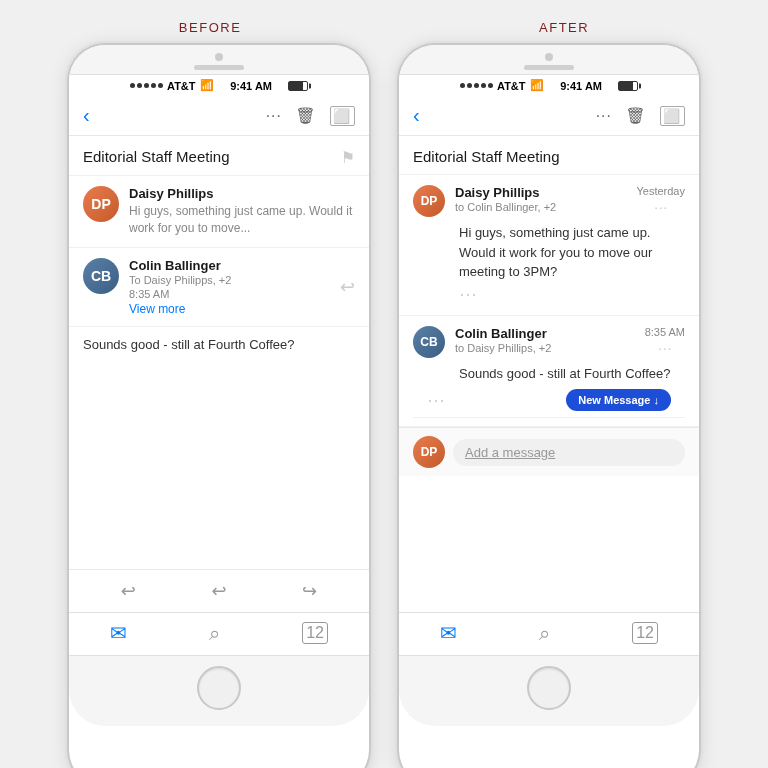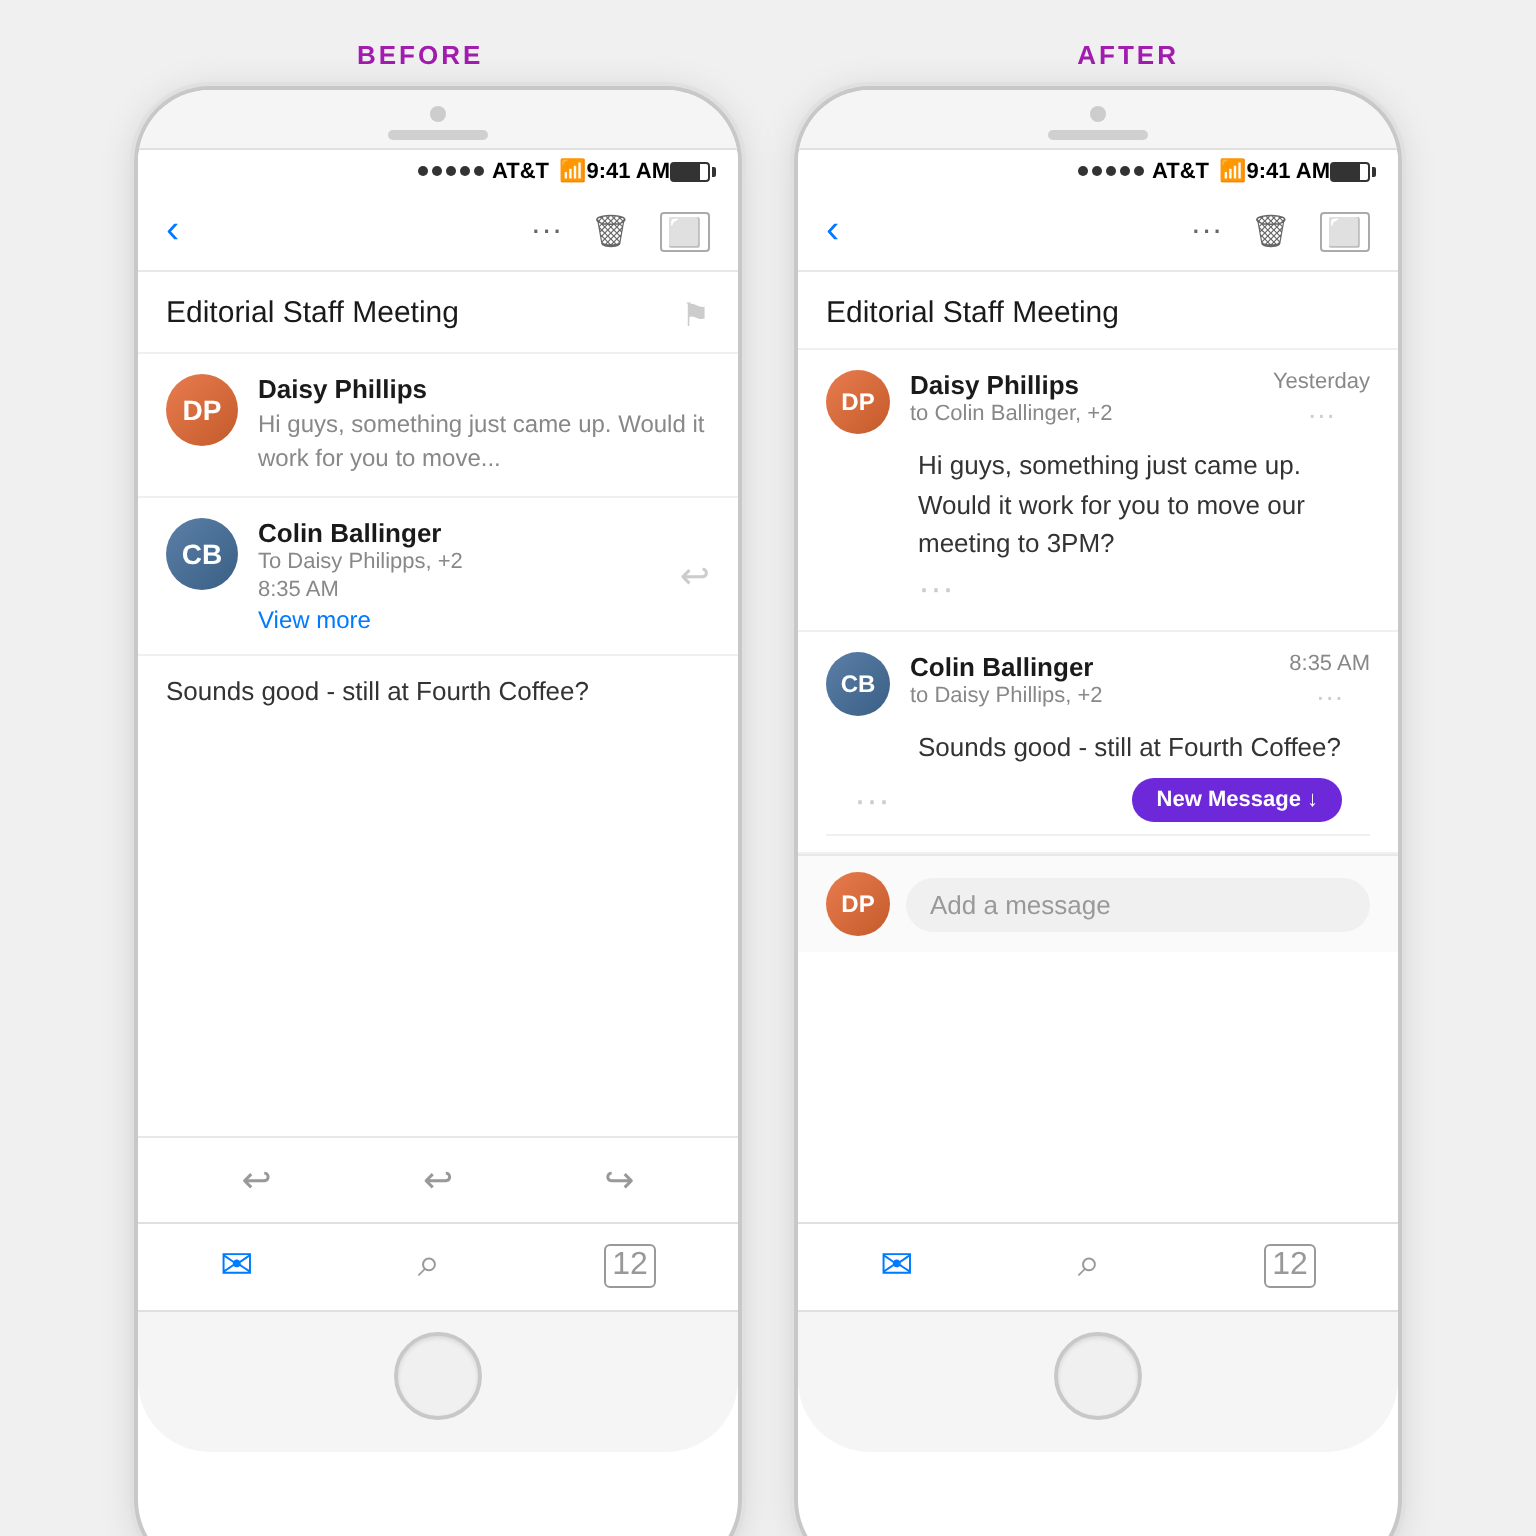--- a/index.html
+++ b/index.html
@@ -24,23 +24,23 @@
       padding: 20px 30px;
     }
     .labels-row {
       display: flex;
       width: 100%;
       justify-content: space-around;
       margin-bottom: 10px;
     }
     .label {
       font-size: 13px;
-      color: #a21caf;
+      color: #7f1d1d;
       letter-spacing: 1.5px;
-      font-weight: 700;
+      font-weight: 400;
       text-transform: uppercase;
     }
     .phones-row {
       display: flex;
       gap: 30px;
       align-items: flex-start;
       justify-content: center;
     }
     
     .phone {
@@ -73,25 +73,26 @@
     }
     .speaker {
       width: 50px;
       height: 5px;
       background: #d0d0d0;
       border-radius: 3px;
     }
     .status-bar {
       background: white;
       display: flex;
-      justify-content: flex-end;
+      justify-content: center;
       align-items: center;
       padding: 4px 14px;
       font-size: 11px;
       font-weight: 600;
+      gap: 16px;
     }
     .status-left { display: flex; align-items: center; gap: 2px; }
     .status-dots { display: flex; gap: 2px; margin-right: 2px; }
     .status-dot { width: 5px; height: 5px; background: #333; border-radius: 50%; }
     .status-carrier { font-size: 11px; font-weight: 600; }
     .status-wifi { font-size: 11px; margin-left: 3px; }
     .status-time { font-size: 11px; font-weight: 600; }
     .status-right { display: flex; align-items: center; gap: 3px; }
     .battery {
       width: 20px; height: 10px;
@@ -242,21 +243,21 @@
     .msg-text { font-size: 13px; color: #333; line-height: 1.5; padding-left: 46px; }
     
     .new-msg-bar {
       display: flex;
       justify-content: space-between;
       align-items: center;
       padding: 6px 14px;
       border-bottom: 1px solid #f0f0f0;
     }
     .new-msg-btn {
-      background: #6d28d9;
+      background: #1d4ed8;
       color: white;
       font-size: 11px;
       font-weight: 600;
       padding: 5px 12px;
       border-radius: 14px;
       display: flex;
       align-items: center;
       gap: 4px;
     }
     .compose-bar {
@@ -267,20 +268,21 @@
       border-top: 1px solid #e8e8e8;
       background: #fafafa;
     }
     .compose-input {
       flex: 1;
       font-size: 13px;
       color: #999;
       background: #f0f0f0;
       border-radius: 16px;
       padding: 6px 12px;
+      text-decoration: underline;
     }
     
     .phone-container {
       position: relative;
       display: inline-block;
     }
     .phone-inner {
       display: flex;
       flex-direction: column;
       height: 580px;

